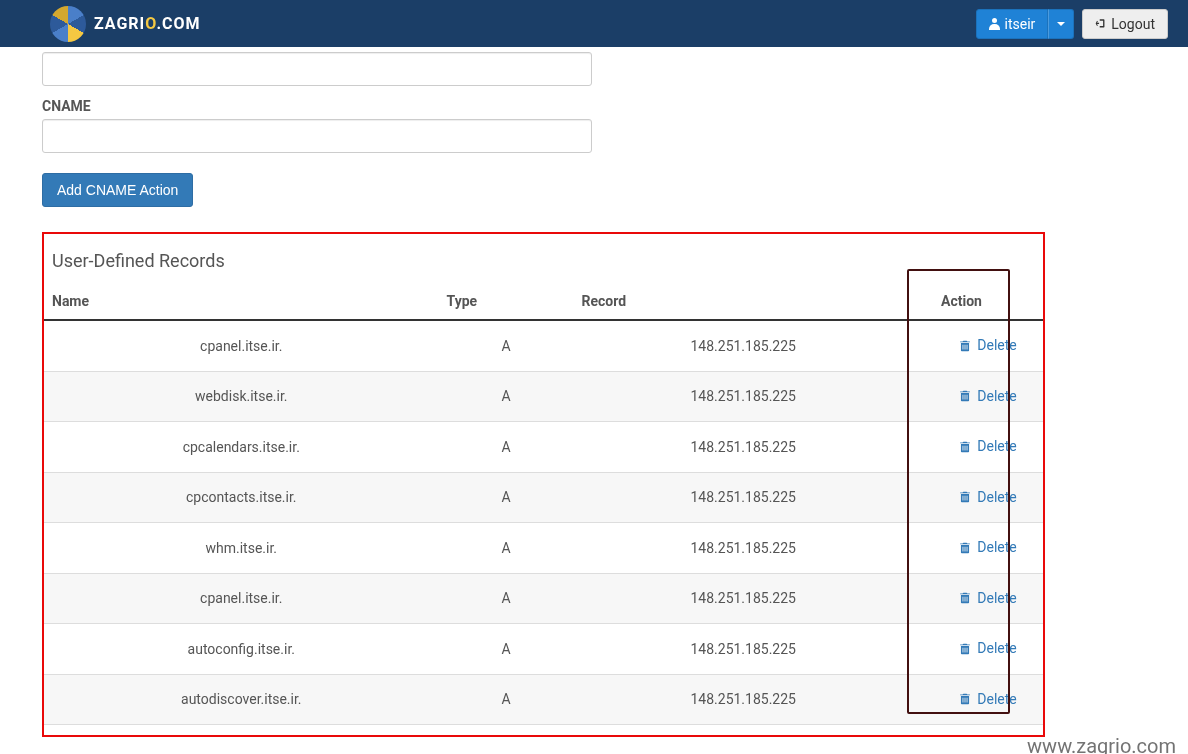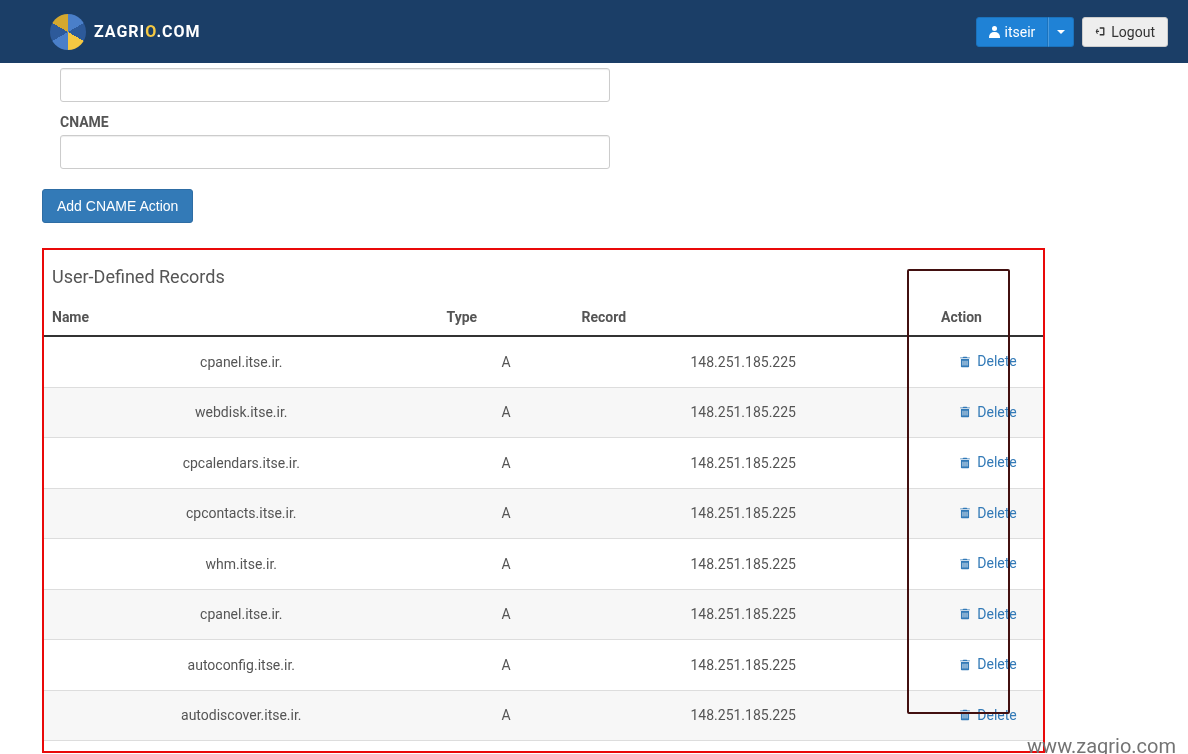--- a/index.html
+++ b/index.html
@@ -4,21 +4,21 @@
   <style>
     * { box-sizing: border-box; margin: 0; padding: 0; }
     body {
       font-family: -apple-system, BlinkMacSystemFont, "Segoe UI", Roboto, "Helvetica Neue", Arial, sans-serif;
       font-size: 14px;
       color: #555;
       background: #fff;
     }
     .navbar {
       background: #1b3e67;
-      height: 63px;
+      height: 47px;
       display: flex;
       justify-content: space-between;
       align-items: center;
       padding: 0 20px 0 50px;
     }
     .logo {
       display: flex;
       align-items: center;
       gap: 8px;
     }
@@ -123,21 +123,20 @@
       align-items: center;
       justify-content: center;
     }
     .logout-icon svg { width: 12px; height: 12px; }
     .container {
       padding: 5px 42px 20px 42px;
       max-width: 1188px;
     }
     .form-group {
       margin-bottom: 12px;
-      margin-left: 18px;
     }
     .form-group label {
       display: block;
       font-weight: bold;
       font-size: 14px;
       margin-bottom: 5px;
       color: #555;
     }
     .form-control {
       width: 550px;

